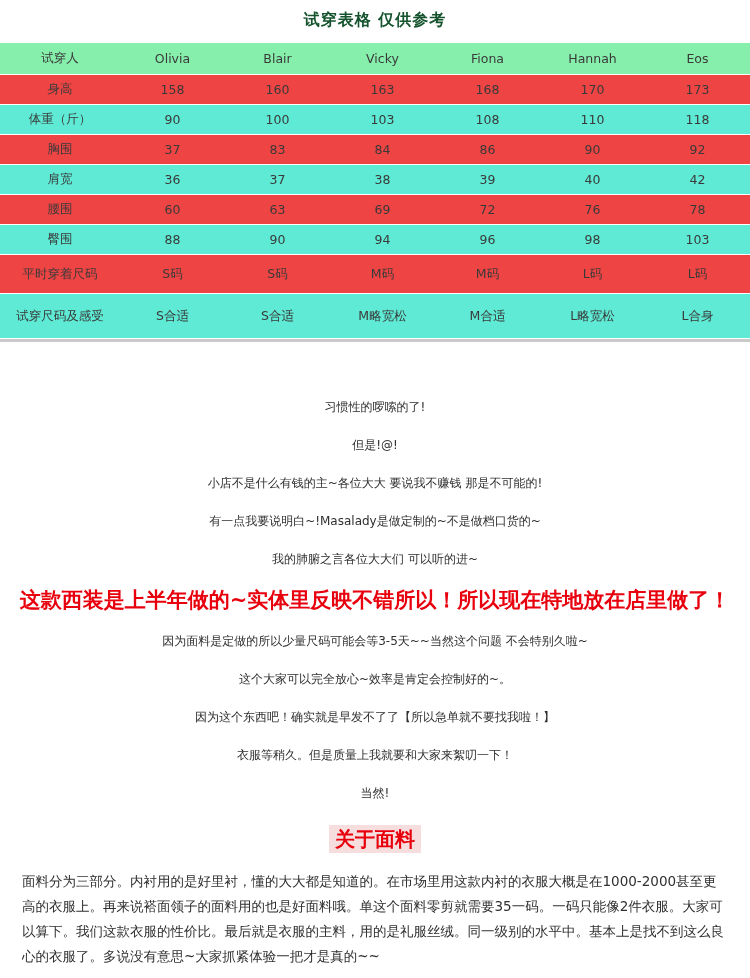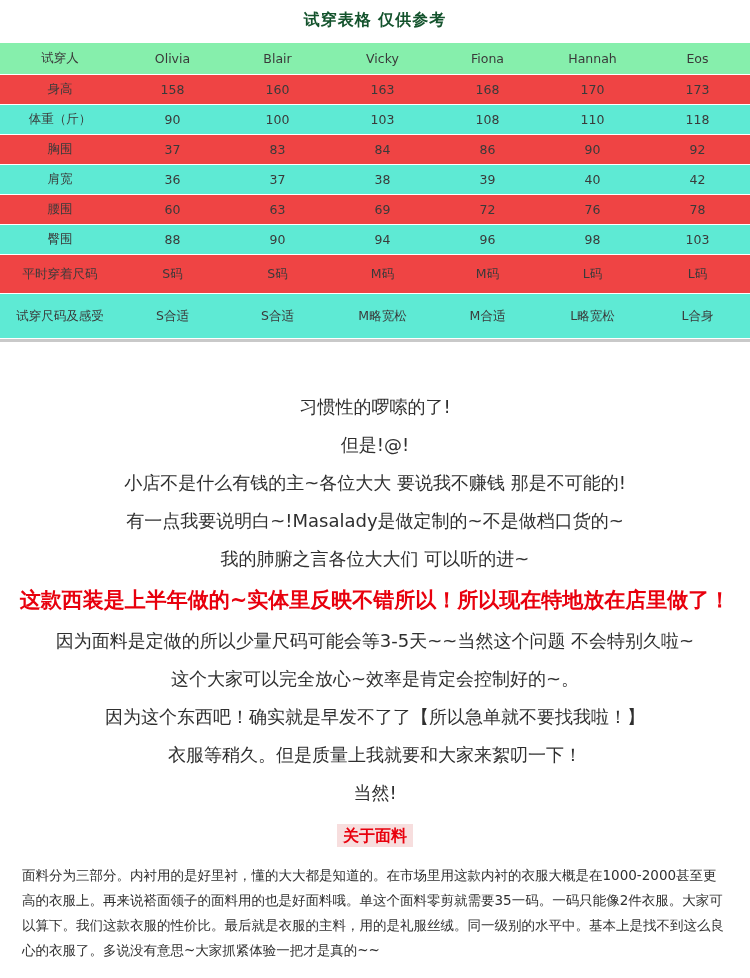--- a/index.html
+++ b/index.html
@@ -71,38 +71,38 @@
   }
 
   
   .prose {
     width: 750px;
     text-align: center;
   }
   .prose p {
     margin: 0;
     padding: 8px 8px;
-    font-size: 18px;
+    font-size: 12px;
     line-height: 22px;
     color: #2f2f2f;
   }
   .prose p.redline {
     color: #e8000d;
     font-weight: bold;
     font-size: 21px;
     padding: 11px 0;
   }
   .section-head {
     text-align: center;
     padding: 14px 0 12px 0;
   }
   .section-head span {
     color: #e8000d;
     font-weight: bold;
-    font-size: 16px;
+    font-size: 20px;
     background: #f7dede;
     padding: 2px 6px;
   }
   .fabric {
     padding: 4px 22px 22px 22px;
     font-size: 13.5px;
     line-height: 25px;
     text-align: left;
     color: #2f2f2f;
   }

